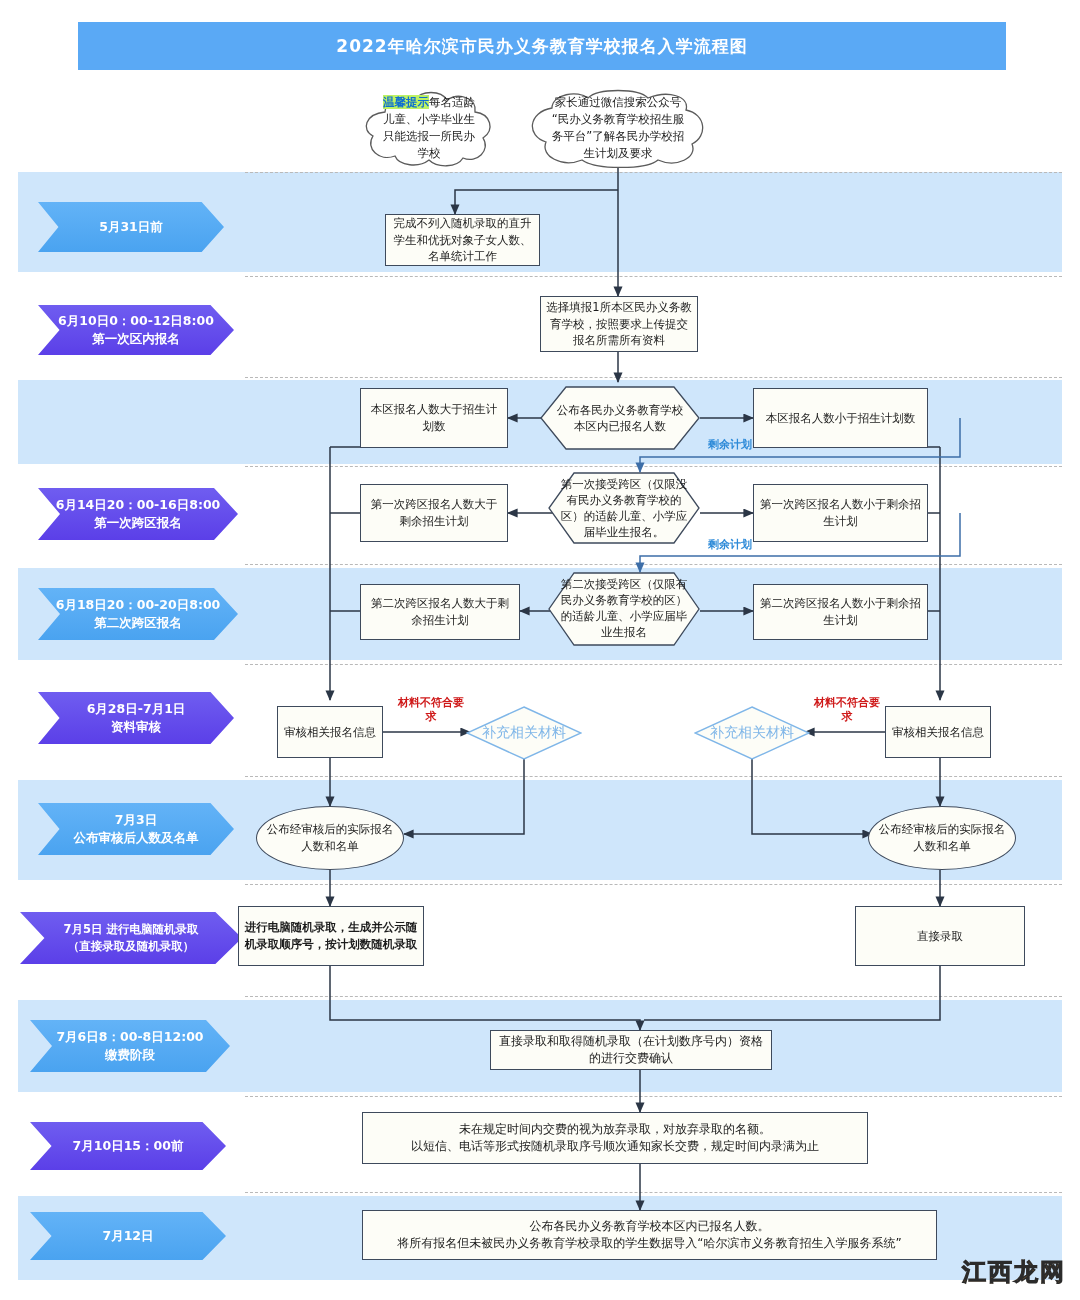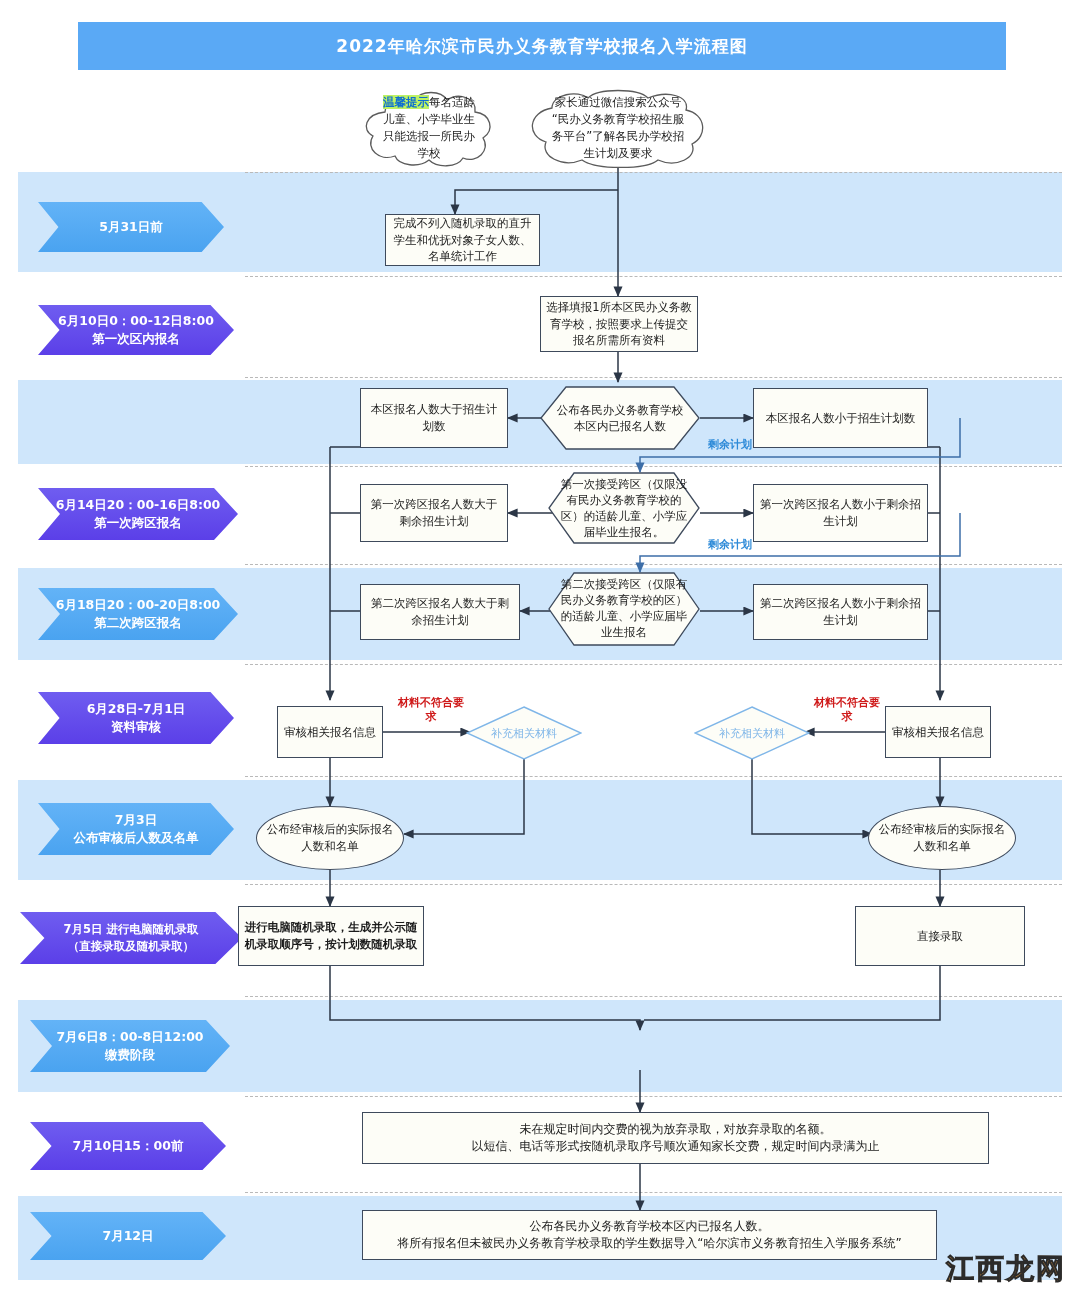--- a/index.html
+++ b/index.html
@@ -60,21 +60,21 @@
     position:absolute;left:0;top:0;width:100%;height:100%;
     display:flex;align-items:center;justify-content:center;
     text-align:center;font-size:11.5px;line-height:1.4;color:#1c1c1c;
     box-sizing:border-box;padding:0 14px;
   }
   .diawrap{position:absolute;z-index:4;}
   .diawrap svg{position:absolute;left:0;top:0;}
   .diawrap .diatext{
     position:absolute;left:0;top:0;width:100%;height:100%;
     display:flex;align-items:center;justify-content:center;
-    text-align:center;font-size:11px;color:#7fb6e8;
+    text-align:center;font-size:14px;color:#7fb6e8;
   }
 
   
   .cloudwrap{position:absolute;z-index:5;}
   .cloudwrap svg{position:absolute;left:0;top:0;}
   .cloudwrap .cloudtext{
     position:absolute;left:0;top:0;width:100%;height:100%;
     display:flex;align-items:center;justify-content:center;
     text-align:center;font-size:11.5px;line-height:1.5;color:#1c1c1c;
     box-sizing:border-box;padding:0 26px;
@@ -88,21 +88,21 @@
   }
   .edge-label.blue{color:#2d8ad8;}
   .edge-label.red{color:#cf1a1a;text-align:center;line-height:1.25;white-space:normal;width:70px;}
 
   
   #wires{position:absolute;left:0;top:0;width:1080px;height:1300px;z-index:2;pointer-events:none;}
 
   
   #watermark{
     position:absolute;right:14px;bottom:12px;
-    font-size:28px;font-weight:bold;letter-spacing:2px;
+    font-size:24px;font-weight:bold;letter-spacing:2px;
     color:#f3a13a;
     -webkit-text-stroke:1px #2b2b2b;
     z-index:20;
   }
 </style>
 </head>
 <body>
 
 <div id="stage">
 
@@ -384,22 +384,25 @@
   </div>
 
   <div class="node" style="left:238px;top:906px;width:186px;height:60px;font-weight:bold;">
     <span>进行电脑随机录取，生成并公示随机录取顺序号，按计划数随机录取</span>
   </div>
 
   <div class="node" style="left:855px;top:906px;width:170px;height:60px;">
     <span>直接录取</span>
   </div>
 
-
-  <div class="node wide" style="left:362px;top:1112px;width:627px;height:52px;">
+  <div class="node wide" style="left:490px;top:1030px;width:282px;height:40px;">
+    <span>直接录取和取得随机录取（在计划数序号内）资格的进行交费确认</span>
+  </div>
+
+  <div class="node wide" style="left:362px;top:1112px;width:506px;height:52px;">
     <span style="text-align:center;">
       <span>未在规定时间内交费的视为放弃录取，对放弃录取的名额。</span><br>
       <span>以短信、电话等形式按随机录取序号顺次通知家长交费，规定时间内录满为止</span>
     </span>
   </div>
 
   <div class="node wide" style="left:362px;top:1210px;width:575px;height:50px;">
     <span style="text-align:center;">
       <span>公布各民办义务教育学校本区内已报名人数。</span><br>
       <span>将所有报名但未被民办义务教育学校录取的学生数据导入“哈尔滨市义务教育招生入学服务系统”</span>

